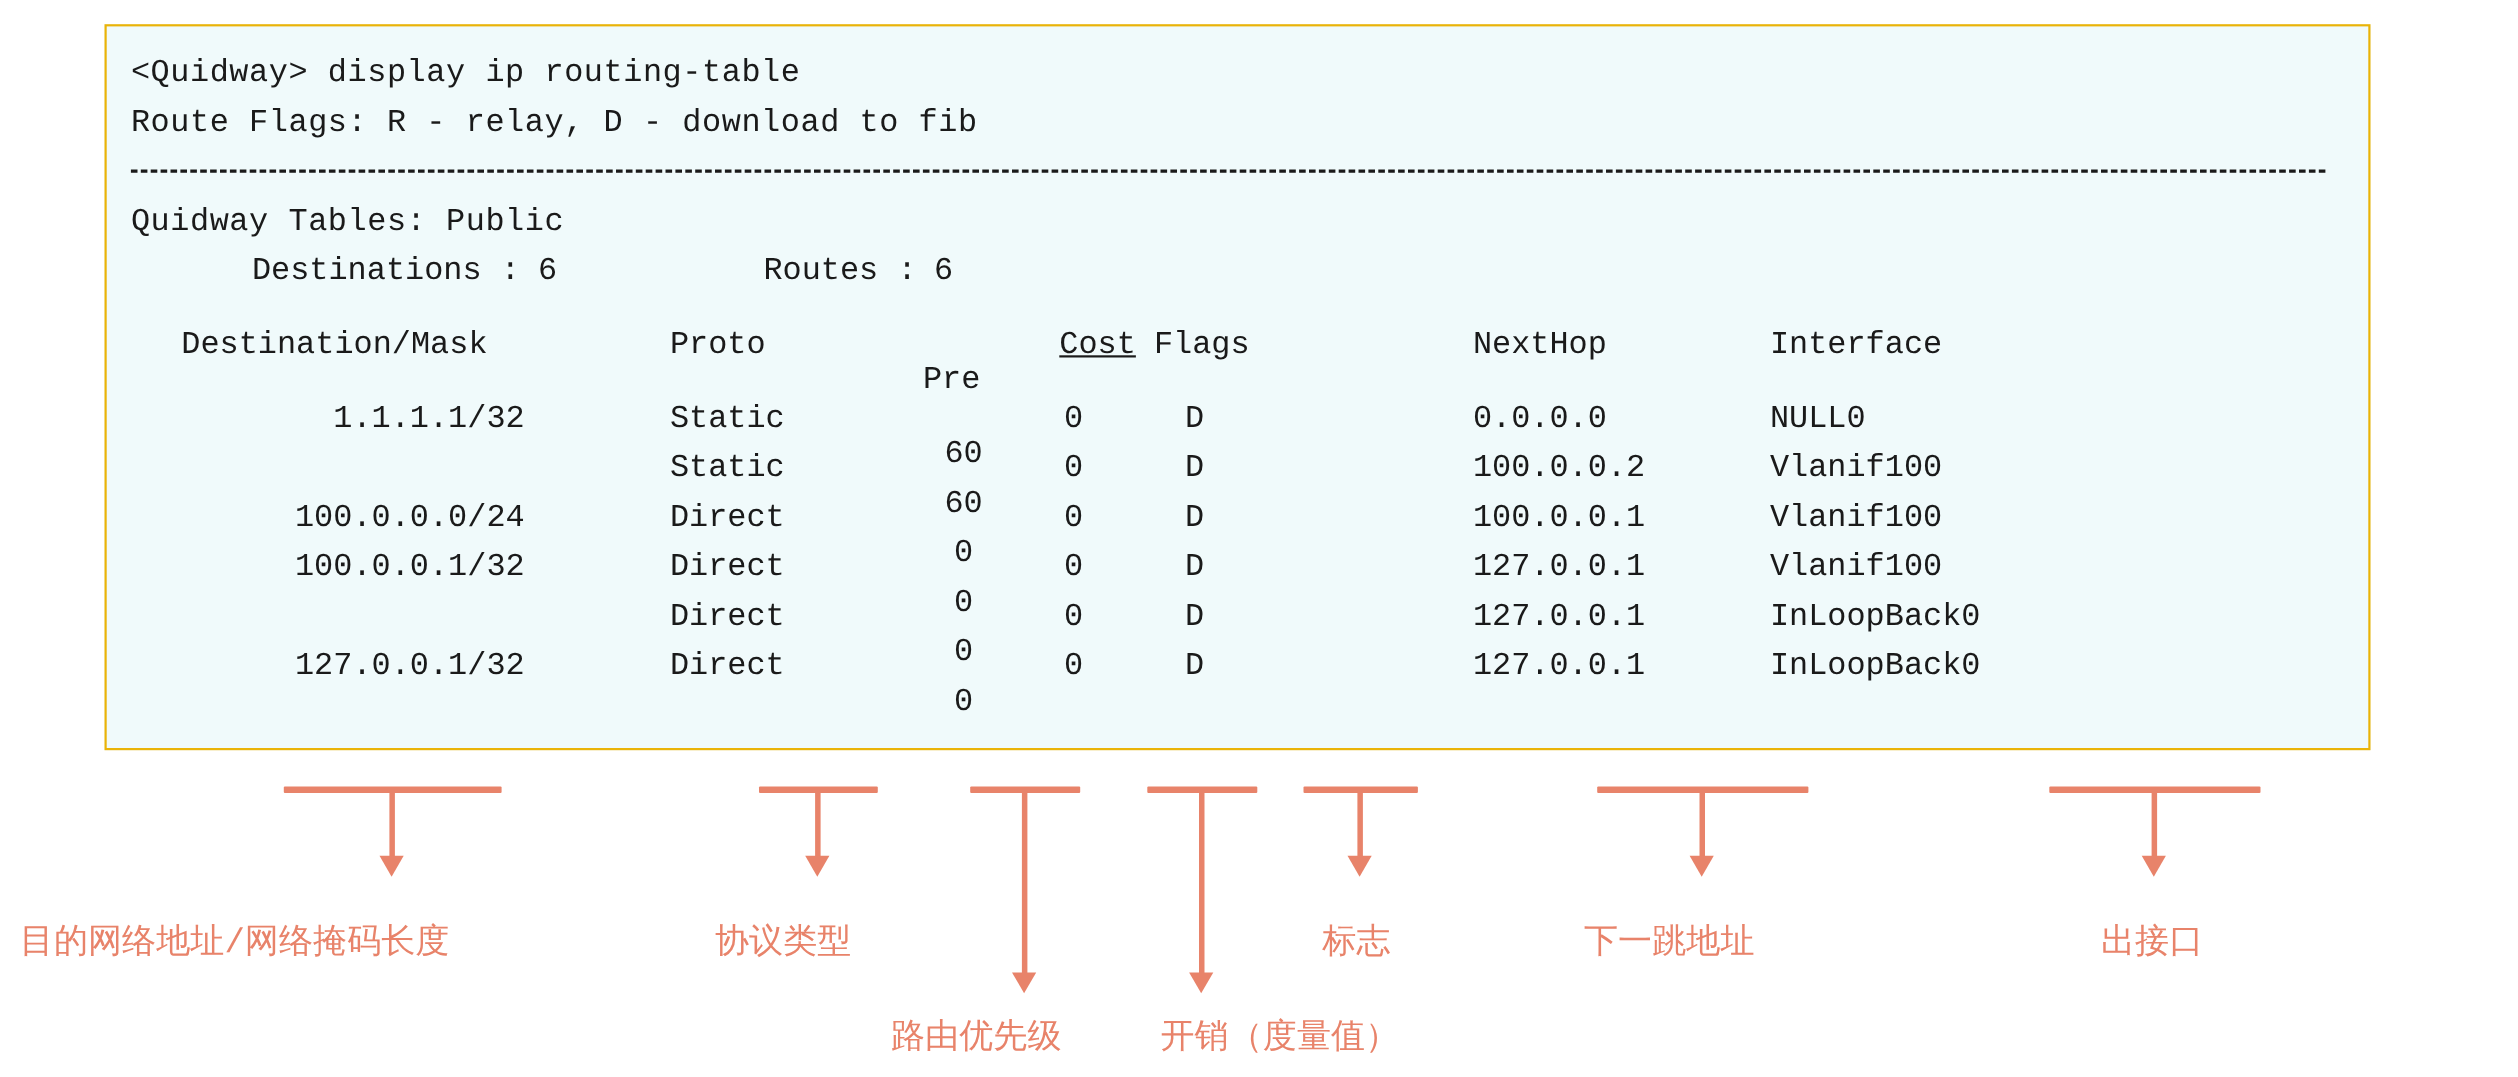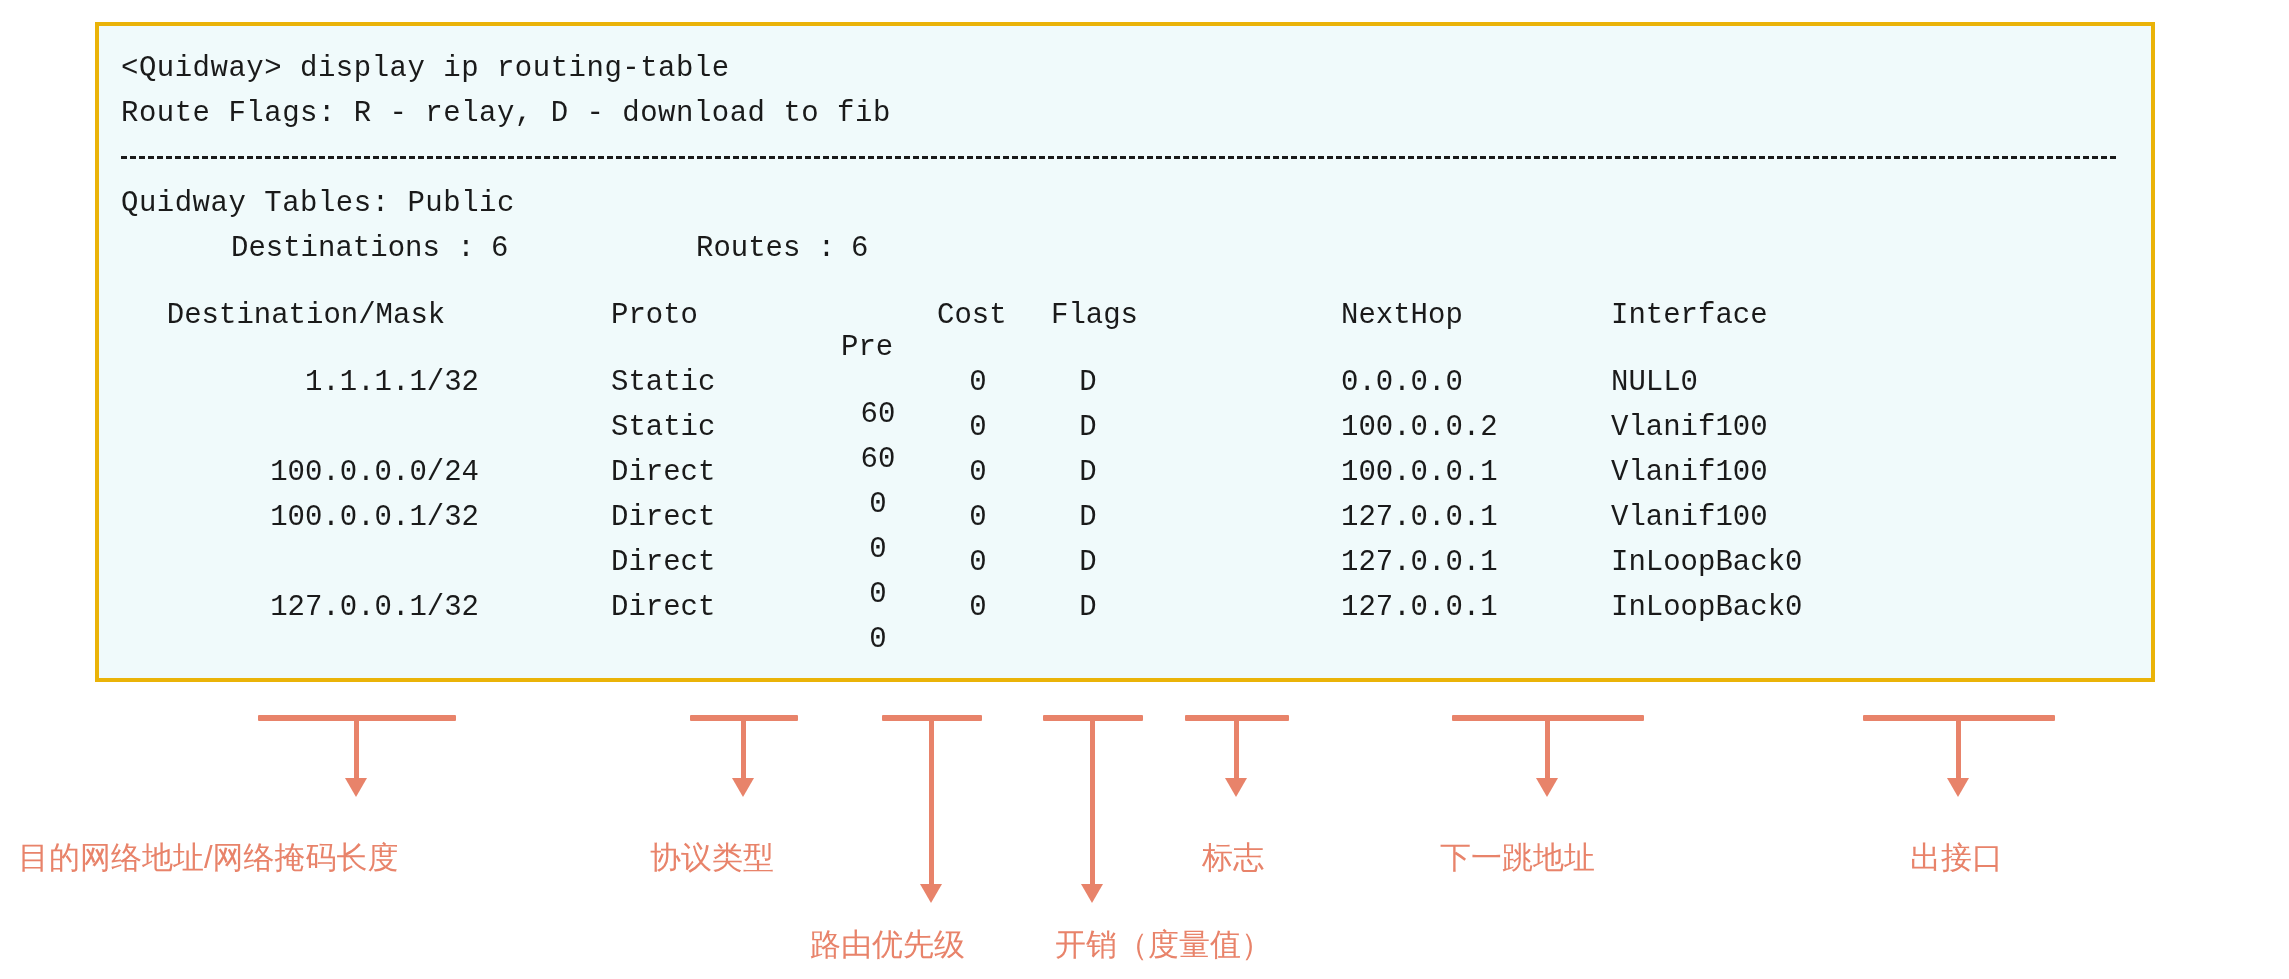--- a/index.html
+++ b/index.html
@@ -16,21 +16,21 @@
   }
 
   
   #terminal-panel {
     position: absolute;
     left: 95px;
     top: 22px;
     width: 2060px;
     height: 660px;
     background: #f0fafb;
-    border: 4px solid #eab308;
+    border: 2px solid #eab308;
     box-sizing: border-box;
   }
 
   .term-inner {
     padding: 20px 0 0 22px;
   }
 
   .term-line {
     font-family: "Liberation Mono", "DejaVu Sans Mono", monospace;
     font-size: 29px;
@@ -76,38 +76,38 @@
   .c-pre    { left: 730px;  width: 54px; text-align: center; margin-top: 32px; }
   .c-cost   { left: 830px;  width: 54px; text-align: center; }
   .c-flags  { left: 940px;  width: 54px; text-align: center; }
   .c-nh     { left: 1220px; }
   .c-if     { left: 1490px; }
 
   
   .thead .c-dest  { left: 20px;  width: 330px; text-align: center; }
   .thead .c-proto { left: 490px; }
   .thead .c-pre   { left: 720px; width: 80px; text-align: left; }
-  .thead .c-cost  { left: 816px; width: 80px; text-align: left; }
+  .thead .c-cost  { left: 844px; width: 80px; text-align: left; text-decoration: underline; }
   .thead .c-flags { left: 930px; width: 110px; text-align: left; }
   .thead .c-nh    { left: 1220px; }
   .thead .c-if    { left: 1490px; }
 
   
   #annotations {
     position: absolute;
     left: 0; top: 0;
     width: 2289px;
     height: 979px;
     pointer-events: none;
   }
 
   .ann-label {
     position: absolute;
     color: #e8836a;
-    font-family: Liberation Sans, sans-serif;
+    font-family: Liberation Mono, monospace;
     font-size: 31px;
     line-height: 40px;
     white-space: nowrap;
   }
 
   .pointer {
     position: absolute;
   }
   .pointer .cap {
     position: absolute;

